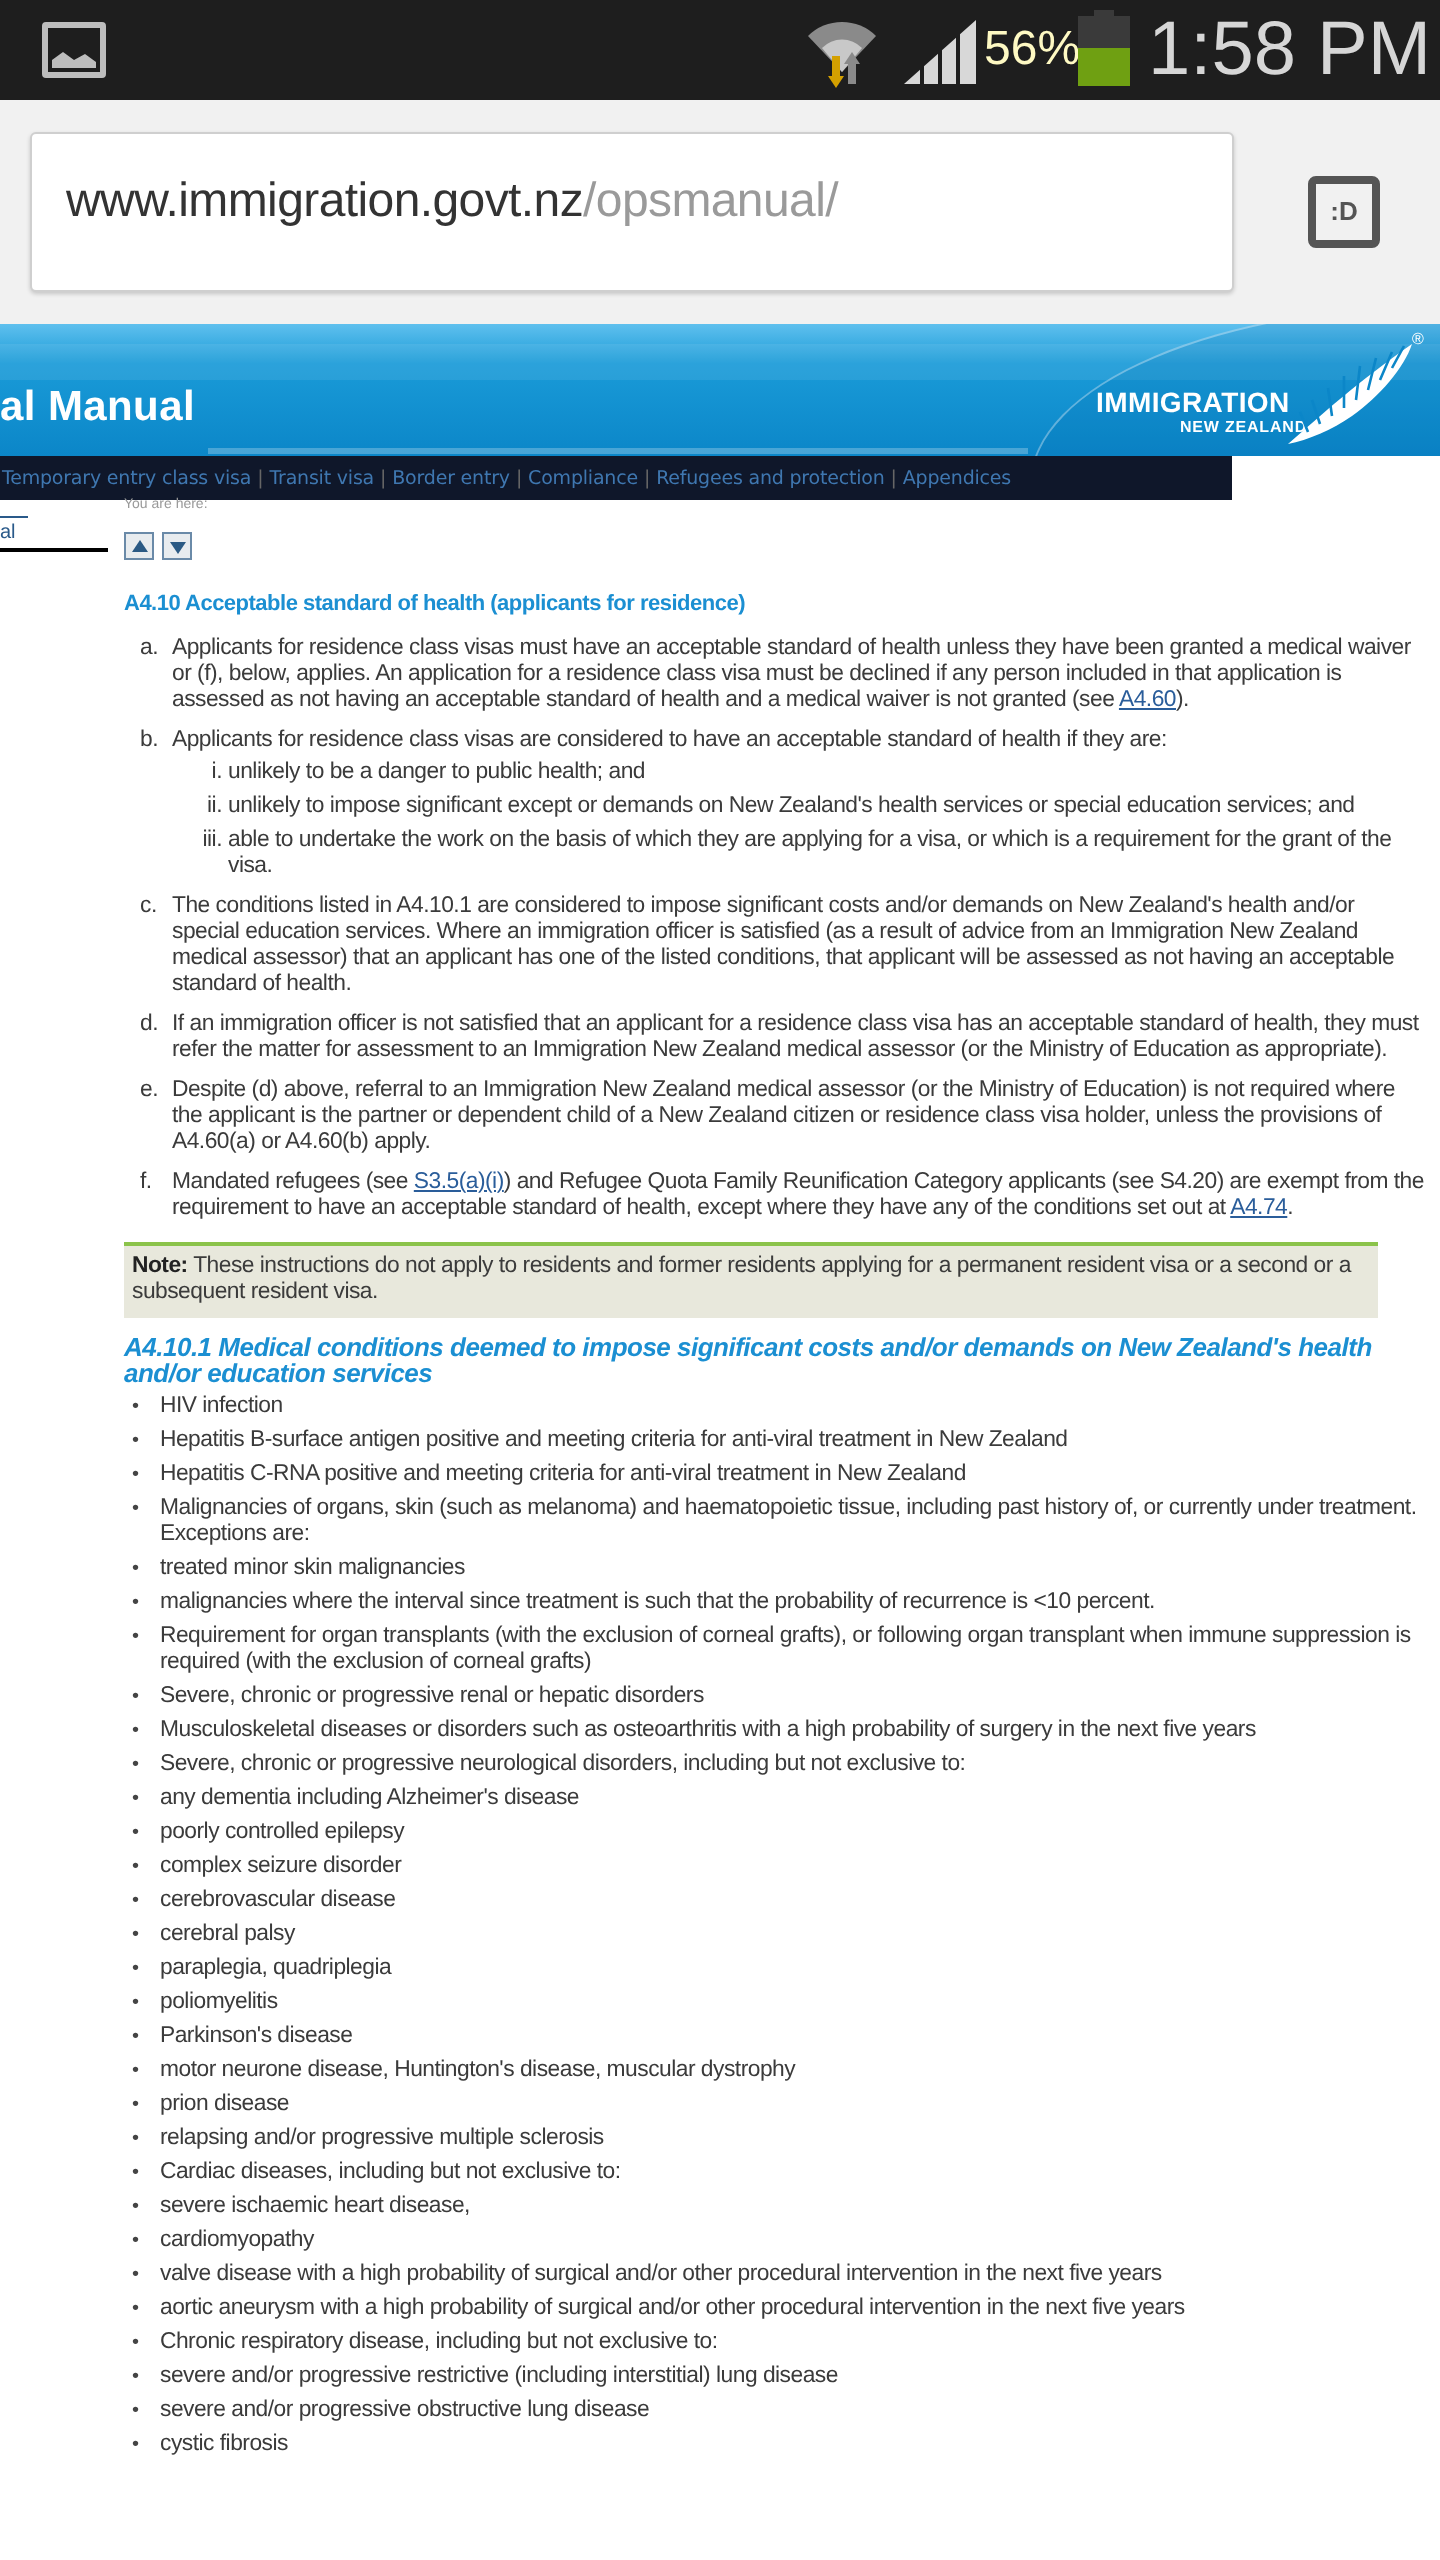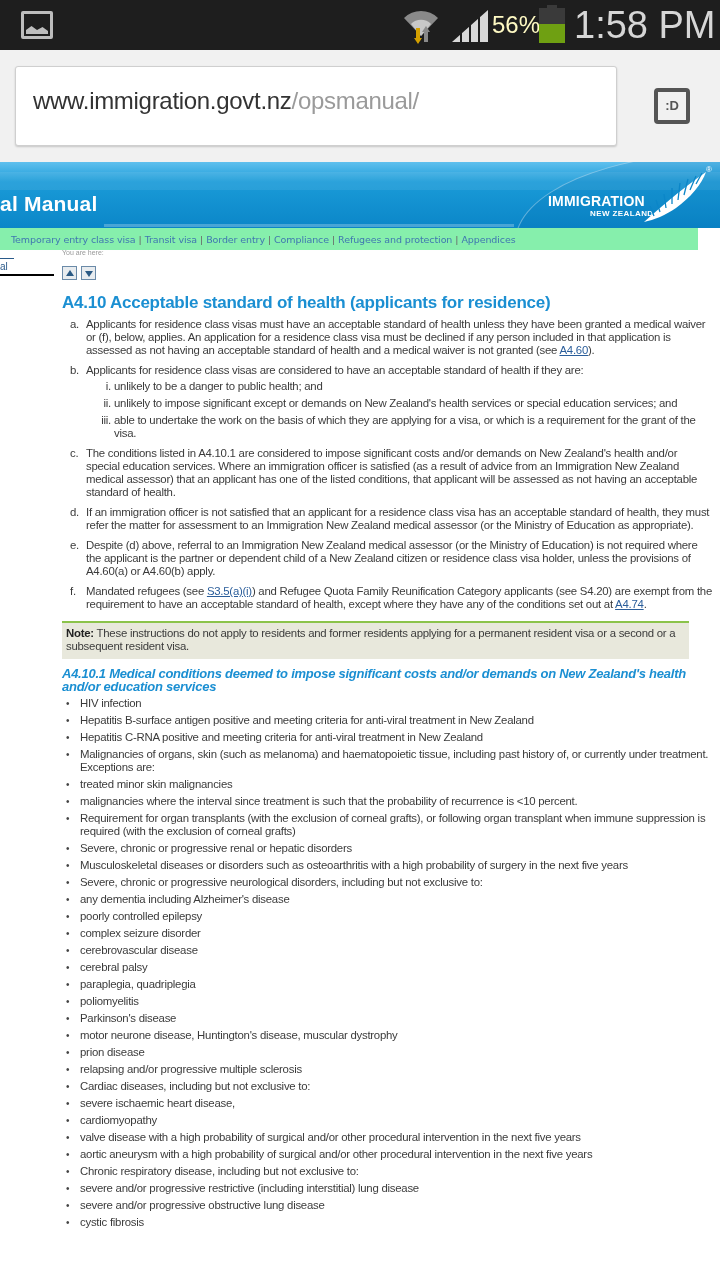--- a/index.html
+++ b/index.html
@@ -30,35 +30,35 @@
   .banner-strip { position: absolute; left: 0; top: 10px; width: 720px; height: 18px; background: rgba(255,255,255,0.08); }
   .banner-title { position: absolute; left: 0; top: 30px; font-size: 21px; color: #ffffff; font-weight: bold; letter-spacing: 0.2px; }
   .banner-curve { position: absolute; left: 515px; top: -10px; width: 420px; height: 180px; border-radius: 50%; border: 1px solid rgba(255,255,255,0.35); background: rgba(0,100,170,0.15); }
   .banner-underline { position: absolute; left: 104px; top: 62px; width: 410px; height: 3px; background: rgba(255,255,255,0.25); }
   .logo-text { position: absolute; left: 548px; top: 31px; font-size: 14px; color: #fff; font-weight: bold; letter-spacing: 0.2px; }
   .logo-sub { position: absolute; left: 590px; top: 47px; font-size: 8px; color: #fff; font-weight: bold; letter-spacing: 0.4px; }
   .logo-fern { position: absolute; left: 640px; top: 168px; width: 72px; height: 56px; }
   .logo-reg { position: absolute; left: 706px; top: 165px; font-size: 8px; color: #fff; }
 
   
-  .topnav { position: absolute; left: 0; top: 228px; width: 698px; height: 22px; background: #86efac; font-size: 9.5px; color: #4a7ab0; padding-left: 11px; line-height: 24px; white-space: nowrap; font-family: "DejaVu Sans", sans-serif; letter-spacing: -0.1px; }
+  .topnav { position: absolute; left: 0; top: 228px; width: 616px; height: 22px; background: #0f172a; font-size: 9.5px; color: #4a7ab0; padding-left: 1px; line-height: 24px; white-space: nowrap; font-family: "DejaVu Sans", sans-serif; letter-spacing: -0.1px; }
   .topnav .sep { color: #666; margin: 0 3px; }
   .topnav a { color: #3f77b0; text-decoration: none; }
 
   
   .left-frag { position: absolute; left: 0; top: 260px; width: 54px; height: 16px; border-bottom: 2px solid #000000; font-size: 10px; color: #2a5a8a; line-height: 14px; }
   .left-frag::before { content: ""; position: absolute; left: 0; top: -2px; width: 14px; height: 1px; background: #2a5a8a; }
   .youarehere { position: absolute; left: 62px; top: 249px; font-size: 7px; color: #999; }
   .arrow-btn { position: absolute; top: 266px; width: 15px; height: 14px; border: 1px solid #6a8aa8; background: #e8ecef; }
   .arrow-up::after { content: ""; position: absolute; left: 3px; top: 3px; border-left: 4px solid transparent; border-right: 4px solid transparent; border-bottom: 6px solid #2b5a84; }
   .arrow-down::after { content: ""; position: absolute; left: 3px; top: 4px; border-left: 4px solid transparent; border-right: 4px solid transparent; border-top: 6px solid #2b5a84; }
 
   
   .content { position: absolute; left: 62px; top: 296px; width: 650px; font-size: 11.4px; color: #3b3b3b; line-height: 13px; letter-spacing: -0.25px; }
-  h2.sec { font-size: 17px; color: #1b8fd2; font-weight: bold; margin-bottom: 9px; line-height: 13px; }
+  h2.sec { font-size: 11px; color: #1b8fd2; font-weight: bold; margin-bottom: 9px; line-height: 13px; }
   ol.alpha { list-style: none; }
   ol.alpha > li { position: relative; padding-left: 24px; margin-bottom: 7px; }
   .marker { position: absolute; left: 8px; top: 0; }
   ol.roman { list-style: none; margin-top: 3px; }
   ol.roman > li { position: relative; padding-left: 28px; margin-bottom: 4px; }
   ol.roman .rmark { position: absolute; right: 100%; margin-right: -25px; top: 0; text-align: right; white-space: nowrap; }
   a.lnk { color: #2a5d9a; text-decoration: underline; }
 
   .note { background: #e8e8dc; border-top: 2px solid #8bc34a; padding: 4px 4px 6px 4px; width: 627px; margin: 10px 0 8px 0; line-height: 13px; }
   .note b { color: #222; }

